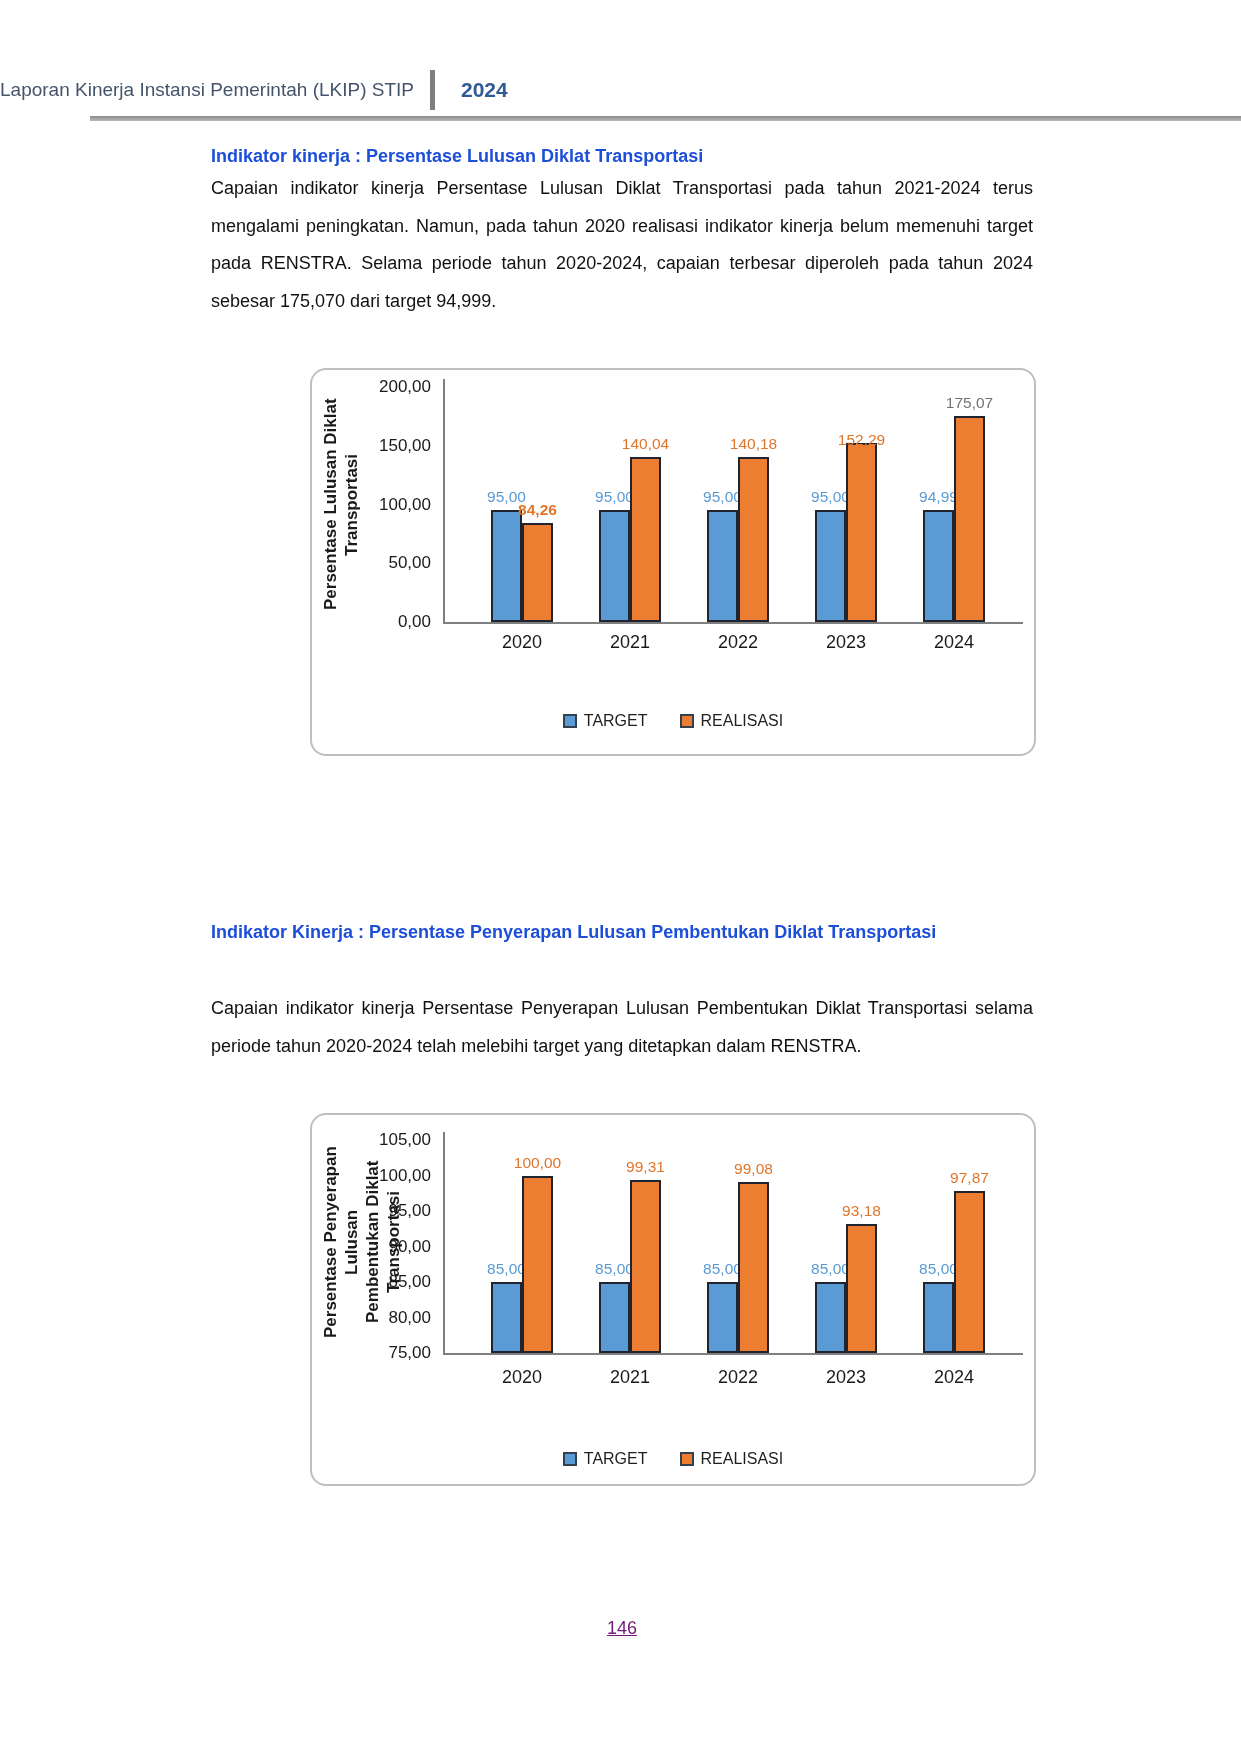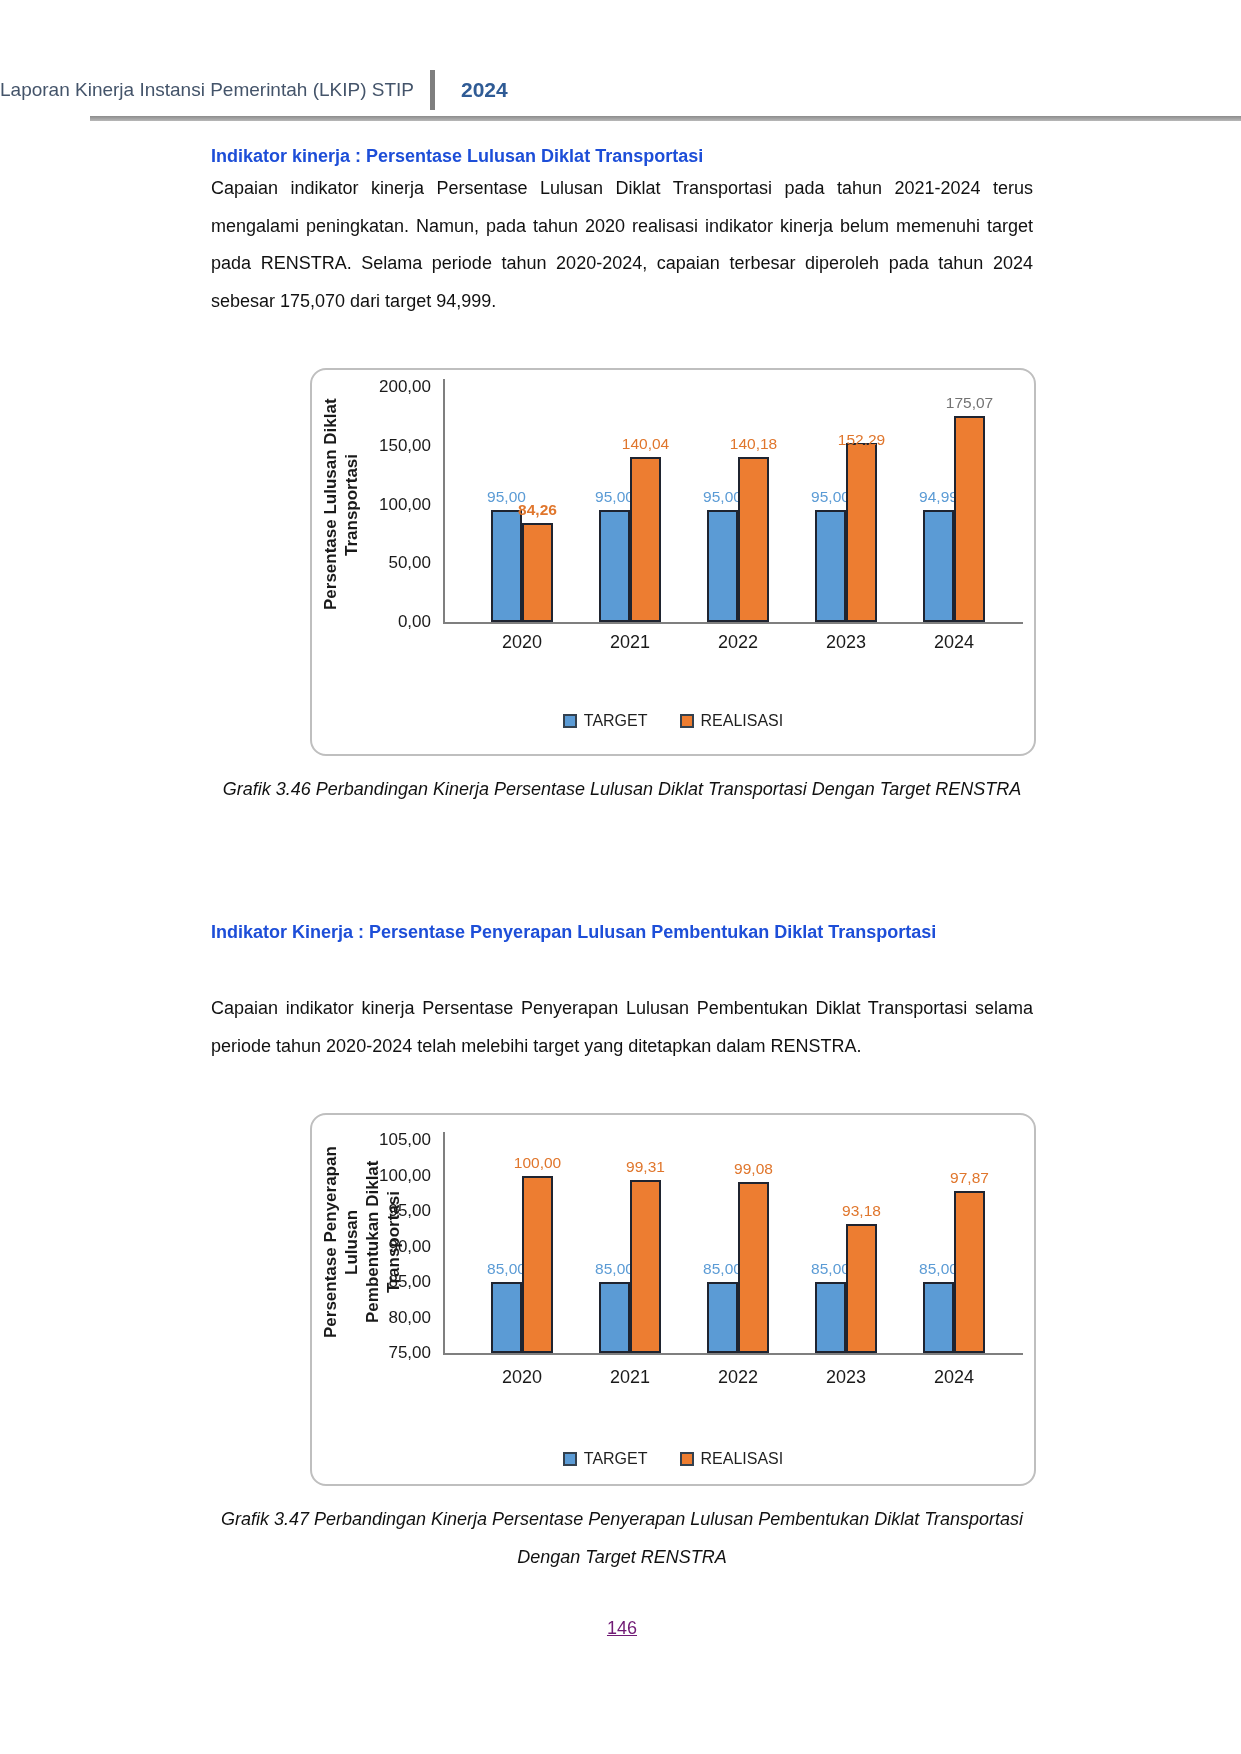--- a/index.html
+++ b/index.html
@@ -91,21 +91,20 @@
           <div class="legend-swatch" style="background: rgb(91, 155, 213);"></div>
           <div>TARGET</div>
         </div>
         <div class="legend-item">
           <div class="legend-swatch" style="background: rgb(237, 125, 49);"></div>
           <div>REALISASI</div>
         </div>
       </div>
     </div>
 
-  <div class="caption" style="top:770px">Grafik 3.46 Perbandingan Kinerja Persentase Lulusan Diklat Transportasi Dengan Target RENSTRA</div>
 
   <div class="content-block h-bold" style="top:912px">Indikator Kinerja : Persentase Penyerapan Lulusan Pembentukan Diklat Transportasi</div>
   <div class="content-block para" style="top:990px">Capaian indikator kinerja Persentase Penyerapan Lulusan Pembentukan Diklat Transportasi selama periode tahun 2020-2024 telah melebihi target yang ditetapkan dalam RENSTRA.</div>
 
   <div class="chartbox" id="chartbox-1" style="top:1113px; height:373px">
       <div class="ylab" style="left: 8px; top: 12px; height: 230px; white-space: pre-line;">Persentase Penyerapan Lulusan
 Pembentukan Diklat Transportasi</div>
       <div class="ytick" style="left: 41px; top: 228px;">75,00</div>
       <div class="ytick" style="left: 41px; top: 192.5px;">80,00</div>
       <div class="ytick" style="left: 41px; top: 157px;">85,00</div>
@@ -145,17 +144,16 @@
           <div class="legend-swatch" style="background: rgb(91, 155, 213);"></div>
           <div>TARGET</div>
         </div>
         <div class="legend-item">
           <div class="legend-swatch" style="background: rgb(237, 125, 49);"></div>
           <div>REALISASI</div>
         </div>
       </div>
     </div>
 
-  <div class="caption" style="top:1500px">Grafik 3.47 Perbandingan Kinerja Persentase Penyerapan Lulusan Pembentukan Diklat Transportasi Dengan Target RENSTRA</div>
 
   <div class="pagenum" style="top:1618px">146</div>
 
 </div>
 
 </body></html>

